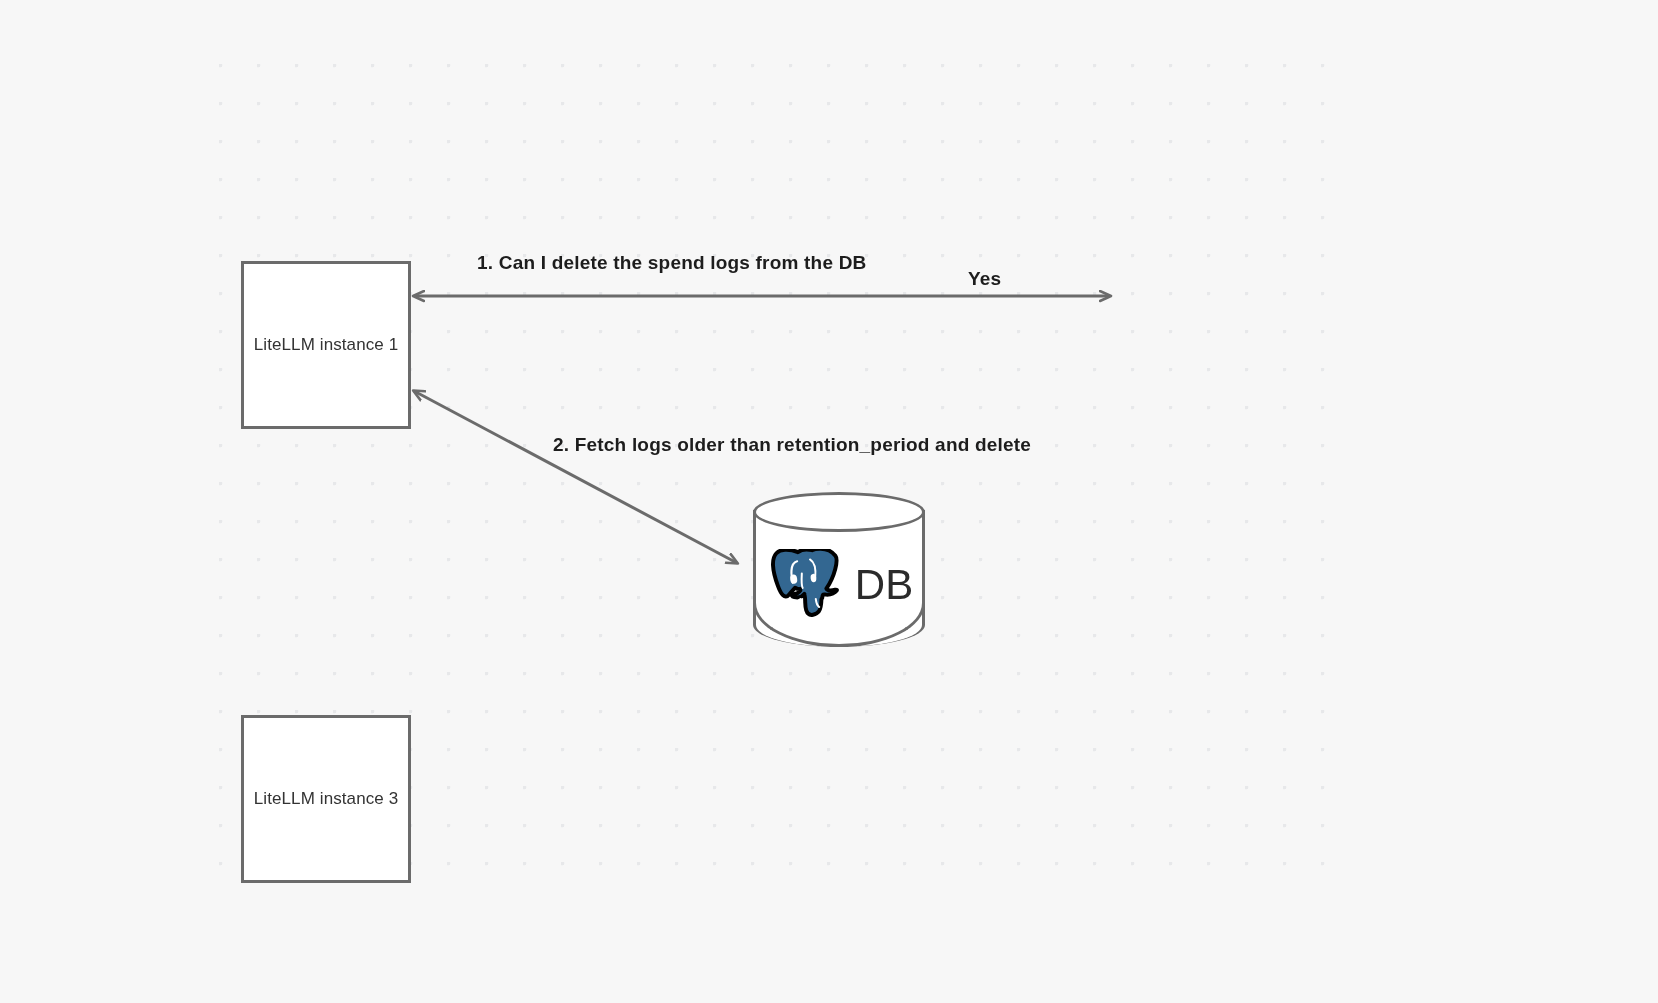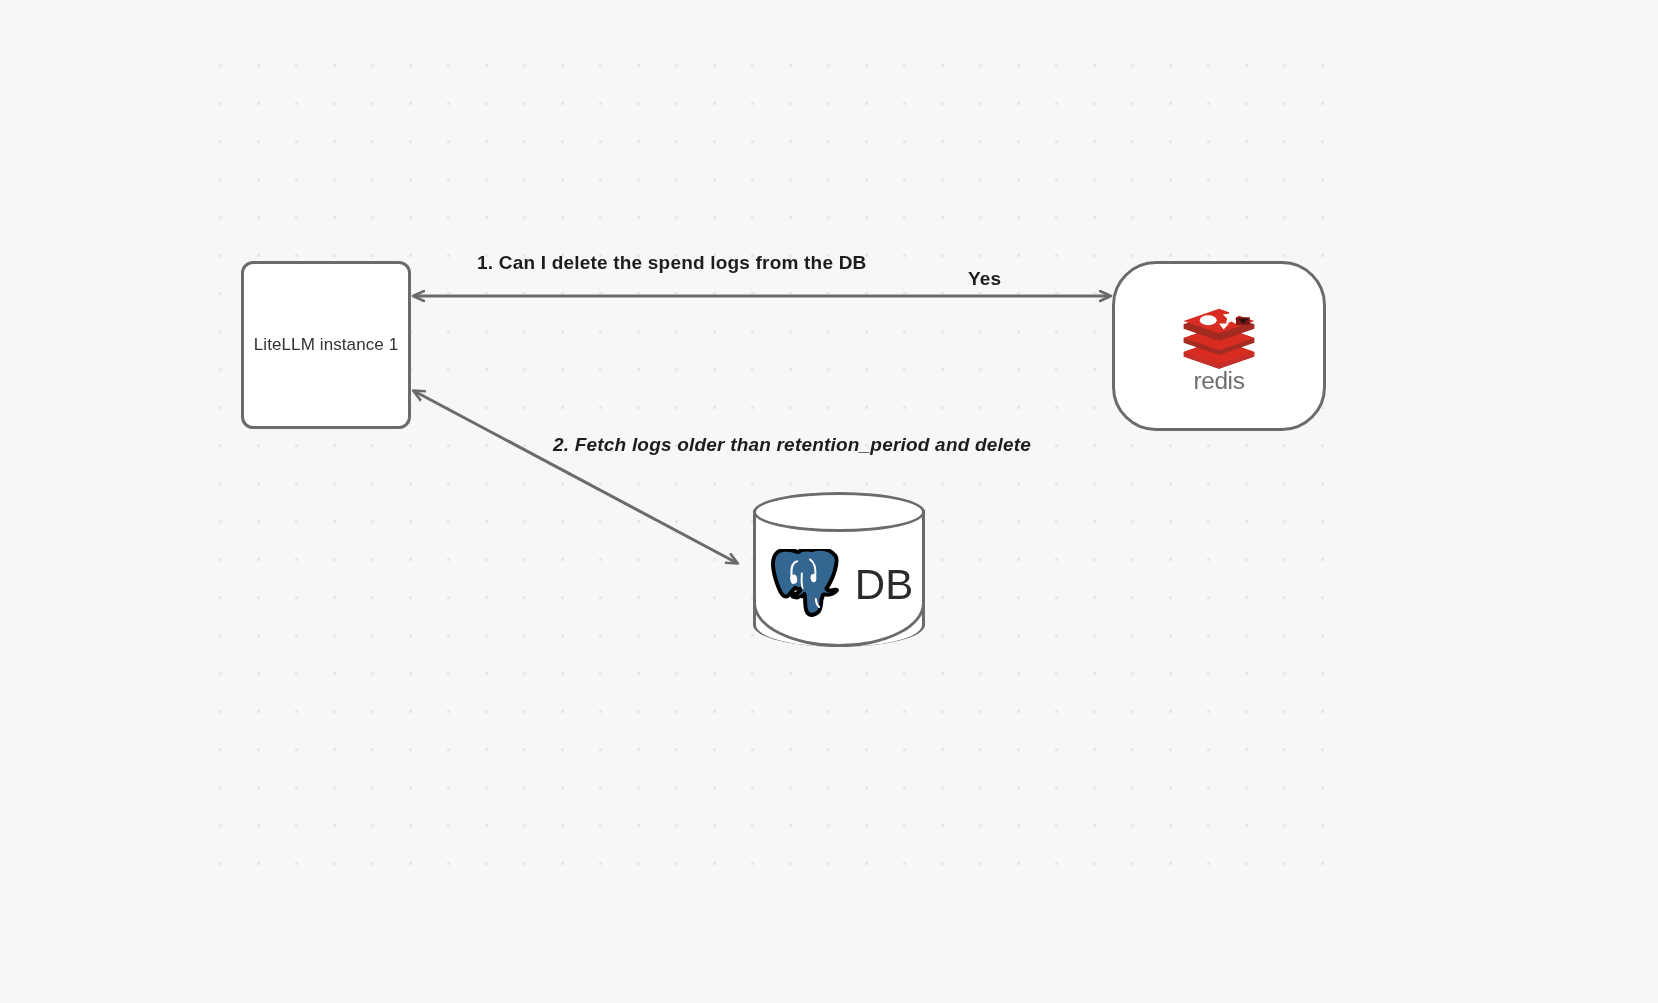--- a/index.html
+++ b/index.html
@@ -38,21 +38,21 @@
   .node {
     position: absolute;
     box-sizing: border-box;
     background: #ffffff;
     border: 3px solid #6b6b6b;
     display: flex;
     align-items: center;
     justify-content: center;
   }
   .node-box {
-    border-radius: 12px;
+    border-radius: 0;
   }
   .node-label {
     font-size: 17px;
     color: #333333;
     font-family: "Liberation Sans", sans-serif;
     text-align: center;
     letter-spacing: 0.1px;
   }
 
   #node-litellm-1 { left: 241px; top: 261px; width: 170px; height: 168px; }
@@ -152,21 +152,21 @@
     position: absolute;
     font-size: 19px;
     font-weight: bold;
     color: #1d1d1d;
     white-space: nowrap;
     font-family: "Liberation Sans", sans-serif;
     letter-spacing: 0.2px;
   }
   #label-step-1 { left: 477px; top: 252px; }
   #label-yes    { left: 968px; top: 268px; }
-  #label-step-2 { left: 553px; top: 434px; font-style: italic; }
+  #label-step-2 { left: 553px; top: 434px; }
 </style>
 </head>
 <body>
 
 <div id="canvas">
 
   <div class="grid-mask mask-top"></div>
   <div class="grid-mask mask-bottom"></div>
   <div class="grid-mask mask-left"></div>
   <div class="grid-mask mask-right"></div>
@@ -190,46 +190,24 @@
     <g>
       <line x1="414" y1="391" x2="737" y2="563" stroke="#6b6b6b" stroke-width="3" marker-start="url(#arrow-start)" marker-end="url(#arrow-end)"></line>
     </g>
   </svg>
 
   <div class="node node-box" id="node-litellm-1">
     <span class="node-label">LiteLLM instance 1</span>
   </div>
 
 
-
-  <div class="node" id="node-redis">
-    <div class="redis-logo-wrap">
-      <svg width="96" height="90" viewBox="0 0 100 92">
-
-        <path d="M50 60 L96 76 L50 92 L4 76 Z" fill="#a32b22"></path>
-        <path d="M50 54 L96 70 L96 76 L50 92 L4 76 L4 70 Z" fill="#c6302b"></path>
-        <path d="M50 54 L96 70 L50 86 L4 70 Z" fill="#d82c20"></path>
-
-        <path d="M50 36 L96 52 L96 58 L50 74 L4 58 L4 52 Z" fill="#a32b22"></path>
-        <path d="M50 36 L96 52 L50 68 L4 52 Z" fill="#d82c20"></path>
-
-        <path d="M50 18 L96 34 L96 40 L50 56 L4 40 L4 34 Z" fill="#a32b22"></path>
-        <path d="M50 14 L96 30 L50 46 L4 30 Z" fill="#d82c20"></path>
-
-        <ellipse cx="36" cy="29" rx="11" ry="6.5" fill="#ffffff"></ellipse>
-        <path d="M66 14 L69.5 20.5 L77 21.5 L71.5 26.5 L73 34 L66 30.5 L59 34 L60.5 26.5 L55 21.5 L62.5 20.5 Z" fill="#ffffff"></path>
-        <path d="M50 33 L63 33 L56 41 Z" fill="#ffffff"></path>
-        <path d="M72 25 L90 25 L90 35 L72 35 Z" fill="#7b1a14"></path>
-        <path d="M75 27 L88 27 L81.5 33.5 Z" fill="#2a0f0c"></path>
-      </svg>
-      <svg width="104" height="32" viewBox="0 0 104 32">
-        <text x="52" y="26" text-anchor="middle" font-family="Liberation Sans, sans-serif" font-size="31" font-weight="400" fill="#6e6e6e" letter-spacing="-0.5">redis</text>
-      </svg>
-    </div>
+  <div class="node node-box" id="node-litellm-3">
+    <span class="node-label">LiteLLM instance 3</span>
   </div>
+
 
   <div id="node-db">
     <div class="cyl-body"></div>
     <div class="cyl-bottom"></div>
     <div class="cyl-top"></div>
     <div class="db-content">
       <svg width="76" height="72" viewBox="0 0 64 62">
         <g stroke="#000000" stroke-width="3.4" stroke-linejoin="round" stroke-linecap="round" fill="#336791">
           <path d="M48.5 42.5c.4-3.3.3-3.8 2.8-3.3l.6.1c1.9.1 4.4-.3 5.8-1 3.1-1.4 5-3.8 1.9-3.2-7 1.5-7.5-.9-7.5-.9 7.4-11 10.5-25 7.8-28.4-7.3-9.3-19.9-4.9-20.1-4.8h-.1c-1.4-.3-3-.5-4.7-.5-3.2 0-5.6.9-7.4 2.2 0 0-22.5-9.3-21.4 11.6.2 4.5 6.4 33.8 13.7 25 2.7-3.2 5.2-5.9 5.2-5.9 1.3.8 2.8 1.3 4.4 1.1l.1-.1c0 .4 0 .8.1 1.2-1.9 2.1-1.3 2.5-5.1 3.2-3.8.8-1.6 2.2-.1 2.6 1.8.4 5.9 1.1 8.7-2.8l-.1.3c.7.6.7 4.3.8 7 .1 2.6.3 5.1.8 6.6.5 1.4 1.1 5.1 5.9 4.1 4-.9 7-2.1 7.3-13.6"></path>
         </g>

